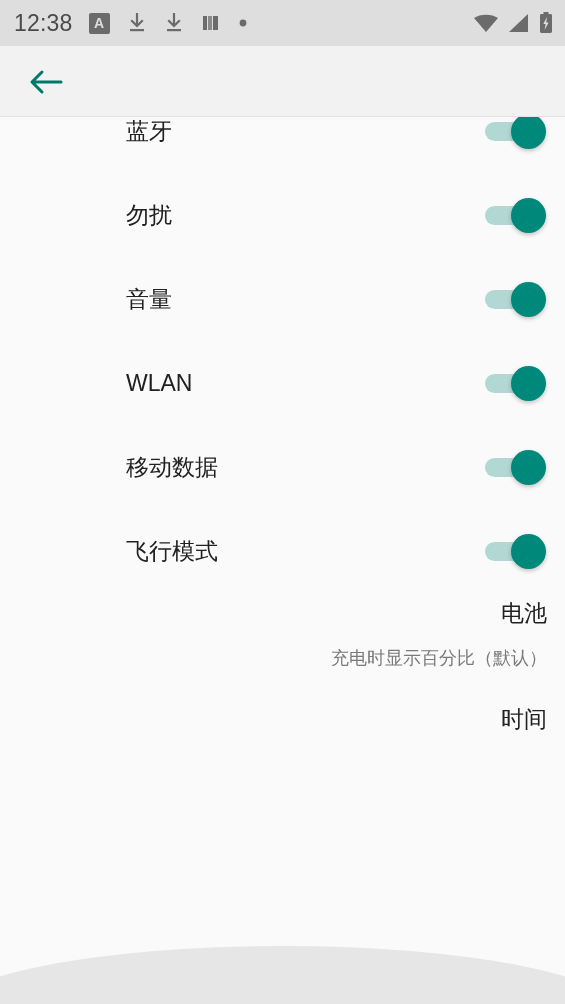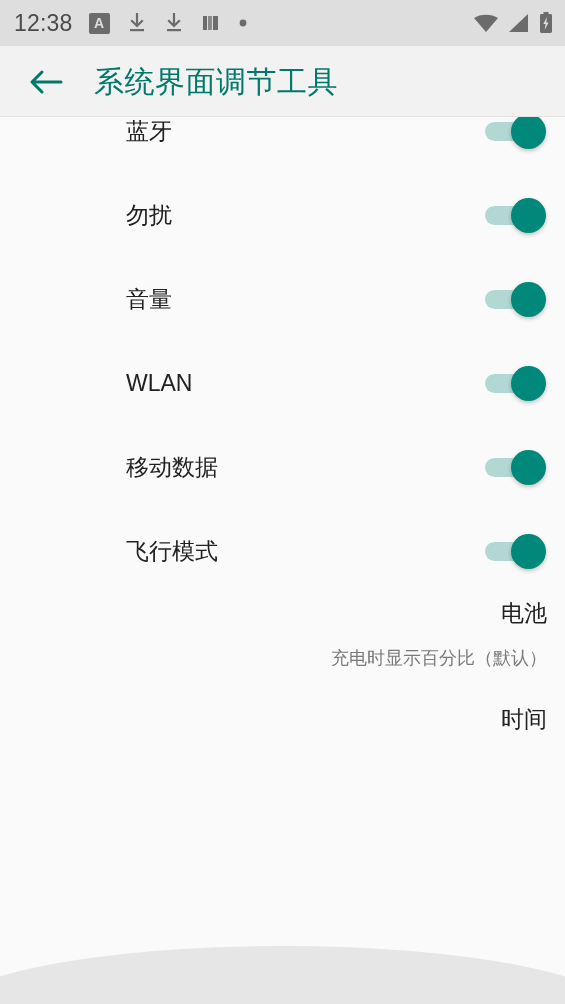--- a/index.html
+++ b/index.html
@@ -236,21 +236,20 @@
       </svg>
     </div>
   </div>
 
   <div class="app-bar">
     <div class="back-btn">
       <svg width="34" height="28" viewBox="0 0 34 28">
         <path d="M32 14 L3 14 M13 4 L3 14 L13 24" stroke="#00796b" stroke-width="3" fill="none" stroke-linecap="round" stroke-linejoin="round"></path>
       </svg>
     </div>
-    <div class="app-title">系统界面调节工具</div>
   </div>
   <div class="app-bar-divider"></div>
 
   <div class="list">
     <div class="list-inner" id="list-inner">
         <div class="row">
           <div class="row-texts">
             <div class="row-title">蓝牙</div>
           </div>
           <div class="switch">

